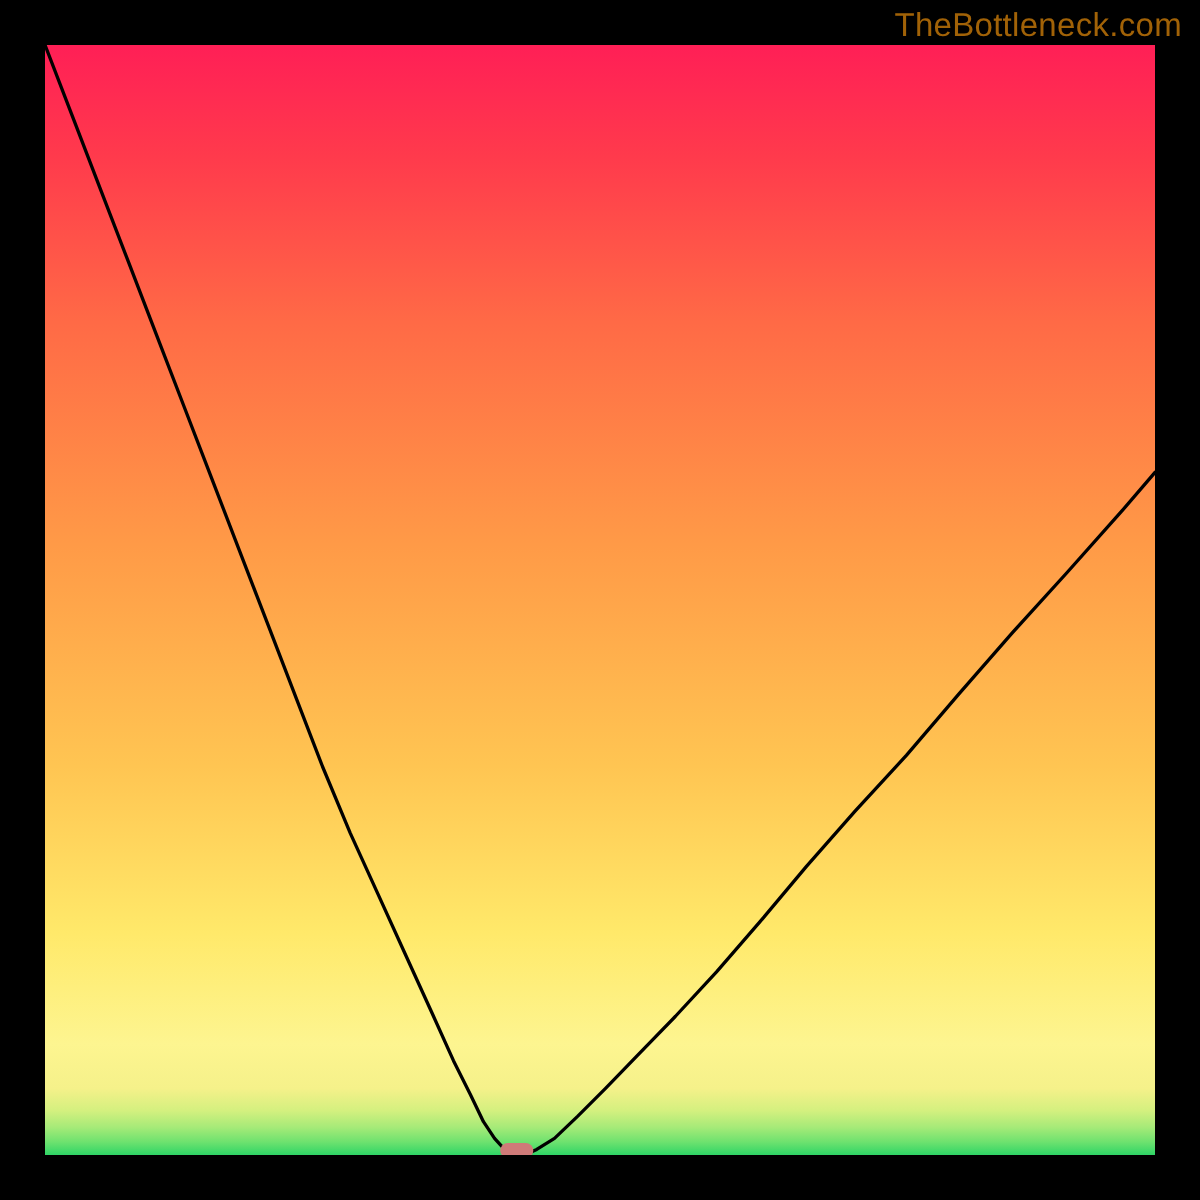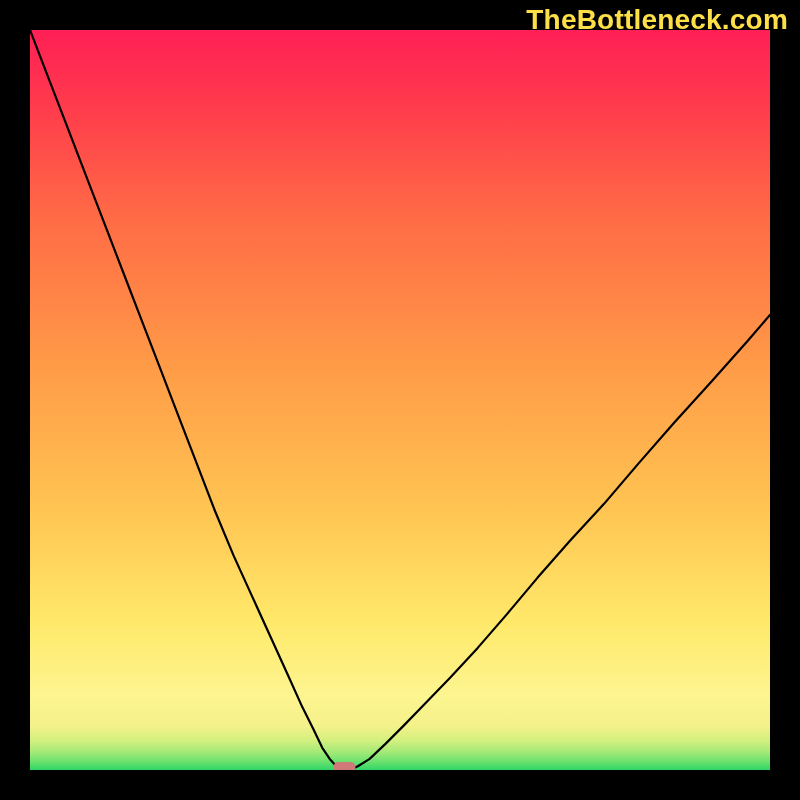--- a/index.html
+++ b/index.html
@@ -16,23 +16,23 @@
     top: 0;
     left: 0;
     width: 800px;
     height: 800px;
     background: #000;
   }
   .watermark {
     position: absolute;
     top: 4px;
     right: 12px;
-    color: #fde047;
-    font-size: 28px;
-    font-weight: 700;
+    color: #a16207;
+    font-size: 22px;
+    font-weight: 400;
     letter-spacing: 0.2px;
     user-select: none;
   }
   .plot {
     position: absolute;
     left: 30px;
     top: 30px;
     width: 740px;
     height: 740px;
   }

